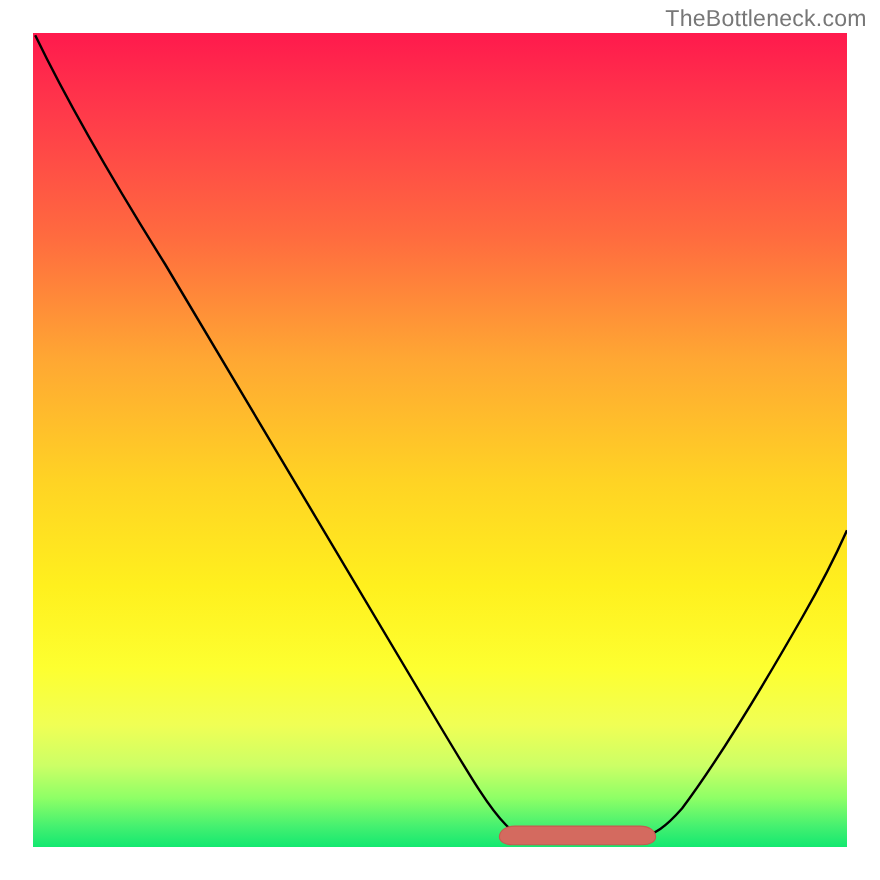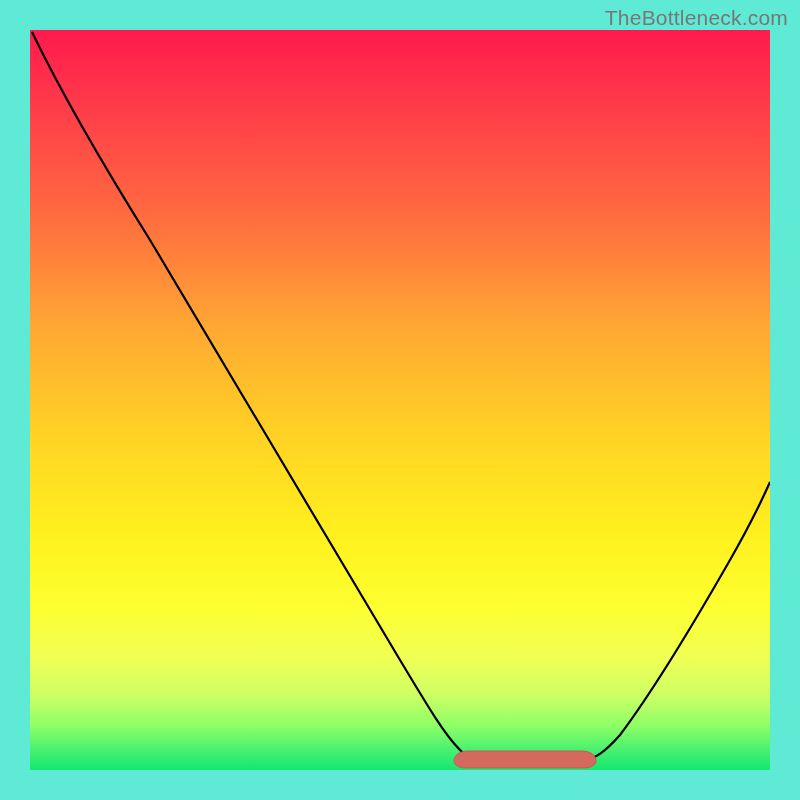--- a/index.html
+++ b/index.html
@@ -8,21 +8,21 @@
     width: 800px;
     height: 800px;
     background: #000;
     overflow: hidden;
     font-family: Arial, Helvetica, sans-serif;
   }
   .frame {
     position: absolute;
     top: 0; left: 0;
     width: 800px; height: 800px;
-    background: #5eead4;
+    background: #ffffff;
   }
   .plot {
     position: absolute;
     top: 30px;
     left: 30px;
     width: 740px;
     height: 740px;
     background: linear-gradient(to bottom,
       #ff1a4d 0%,
       #ff3a4a 10%,

